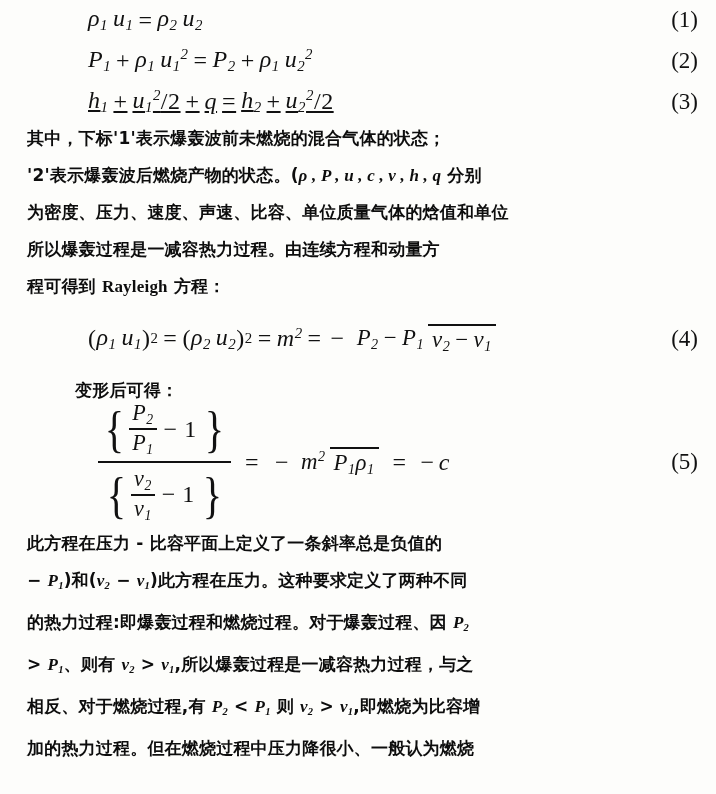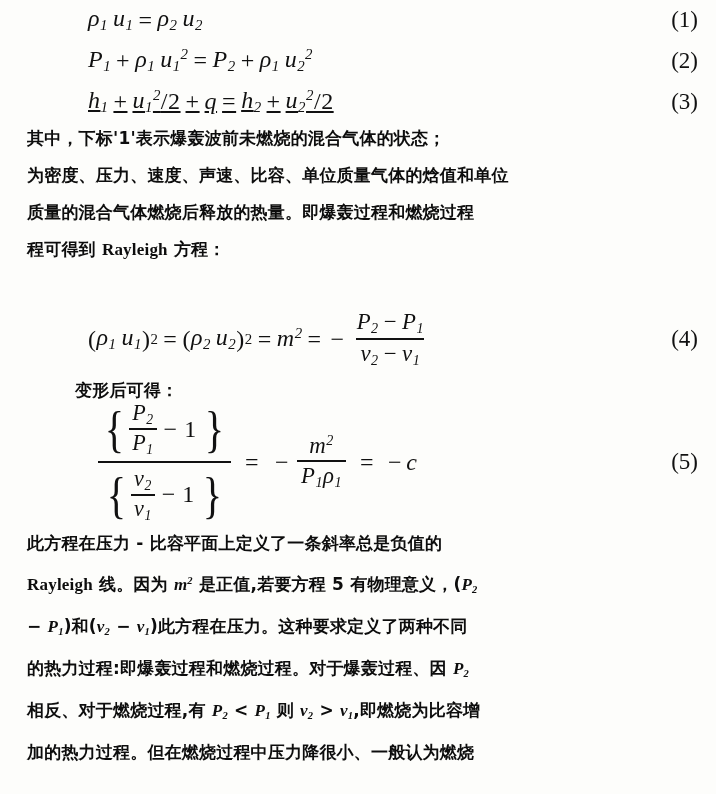--- a/index.html
+++ b/index.html
@@ -48,21 +48,21 @@
   .up   { font-style: normal; }
   sub   { font-size: 0.62em; vertical-align: -0.28em; font-style: italic; }
   sup   { font-size: 0.62em; vertical-align: 0.55em; font-style: italic; }
   .sp   { display: inline-block; width: 5px; }
   .op   { display: inline-block; padding: 0 5px; font-style: normal; }
   .opn  { display: inline-block; padding: 0 4px; font-style: normal; }
 
   
   .frac {
     display: inline-flex;
-    flex-direction: column;
+    flex-direction: row;
     align-items: center;
     vertical-align: middle;
     margin: 0 4px;
     font-size: 0.95em;
   }
   .frac > .num { padding: 0 4px 1px 4px; }
   .frac > .den { padding: 1px 4px 0 4px; border-top: 2px solid #111; }
 
   
   .sfrac {
@@ -174,22 +174,23 @@
       <span class="var">h<sub>2</sub></span>
       <span class="op">+</span>
       <span class="var">u<sub>2</sub><sup>2</sup></span>
         <span class="up">/2</span>
     </div>
     <span class="eqnum">(3)</span>
   </div>
 
   <div class="para" style="top:120px;">
     <span class="line">其中，下标'1'表示爆轰波前未燃烧的混合气体的状态；</span>
+    <span class="line"><span>'2'表示爆轰波后燃烧产物的状态。(</span><span class="mvar">ρ , P , u , c , v , h , q</span>&nbsp;<span>分别</span></span>
     <span class="line">为密度、压力、速度、声速、比容、单位质量气体的焓值和单位</span>
-    <span class="line">质量的混合气体燃烧后释放的热量。即爆轰过程和燃烧过程</span>
+    <span class="line">所以爆轰过程是一减容热力过程。由连续方程和动量方</span>
     <span class="line"><span>程可得到</span>&nbsp;<span class="latin">Rayleigh</span>&nbsp;<span>方程：</span></span>
   </div>
 
   <div class="eqrow" style="top:310px;height:58px;">
     <div class="eqbody">
       <span class="up">(</span>
         <span class="var">ρ<sub>1</sub></span>
         <span class="sp"></span>
         <span class="var">u<sub>1</sub></span>
         <span class="up">)</span>
@@ -249,25 +250,25 @@
       <span class="opn">−</span>
       <span class="var">c</span>
     </div>
     <span class="eqnum">(5)</span>
   </div>
 
   <div class="para" style="top:525px;">
 
     <span class="line">此方程在压力 - 比容平面上定义了一条斜率总是负值的</span>
 
-    <span class="line"><span class="latin">Rayleigh</span>&nbsp;<span>线。因为</span>&nbsp;<span class="mvar">m</span><sup class="mvar">2</sup>&nbsp;<span>是正值,若要方程 5 有物理意义，(</span><span class="mvar">P</span><sub class="mvar">2</sub></span>
 
     <span class="line"><span>−</span>&nbsp;<span class="mvar">P</span><sub class="mvar">1</sub><span>)和(</span><span class="mvar">v</span><sub class="mvar">2</sub>&nbsp;<span>−</span>&nbsp;<span class="mvar">v</span><sub class="mvar">1</sub><span>)此方程在压力。这种要求定义了两种不同</span></span>
 
     <span class="line"><span>的热力过程:即爆轰过程和燃烧过程。对于爆轰过程、因</span>&nbsp;<span class="mvar">P</span><sub class="mvar">2</sub></span>
 
+    <span class="line"><span>&gt;</span>&nbsp;<span class="mvar">P</span><sub class="mvar">1</sub><span>、则有</span>&nbsp;<span class="mvar">v</span><sub class="mvar">2</sub>&nbsp;<span>&gt;</span>&nbsp;<span class="mvar">v</span><sub class="mvar">1</sub><span>,所以爆轰过程是一减容热力过程，与之</span></span>
 
     <span class="line"><span>相反、对于燃烧过程,有</span>&nbsp;<span class="mvar">P</span><sub class="mvar">2</sub>&nbsp;<span>&lt;</span>&nbsp;<span class="mvar">P</span><sub class="mvar">1</sub>&nbsp;<span>则</span>&nbsp;<span class="mvar">v</span><sub class="mvar">2</sub>&nbsp;<span>&gt;</span>&nbsp;<span class="mvar">v</span><sub class="mvar">1</sub><span>,即燃烧为比容增</span></span>
 
     <span class="line">加的热力过程。但在燃烧过程中压力降很小、一般认为燃烧</span>
   </div>
 
 </div>
 
 </body></html>

